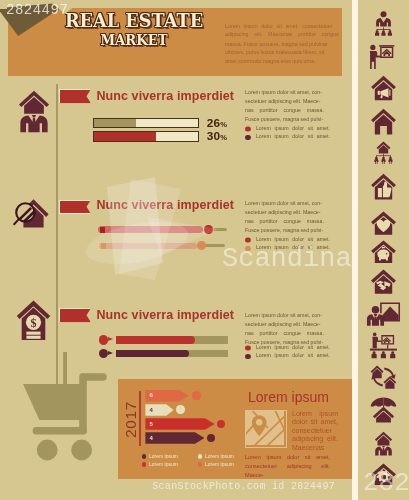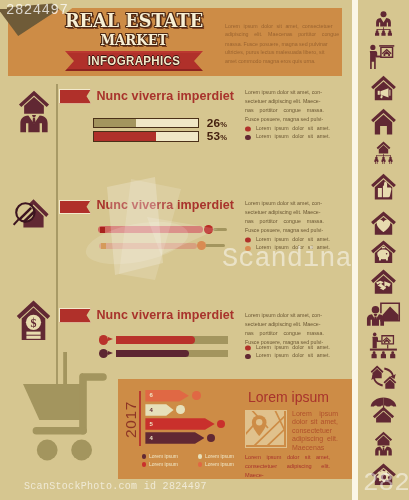--- a/index.html
+++ b/index.html
@@ -107,37 +107,33 @@
   
   .sicon{position:absolute;left:0;}
   .sicon.wide{left:-2.8px;}
 
   
   .wm{position:absolute;color:#fff;opacity:.45;font-family:Liberation Mono, monospace;
       pointer-events:none;}
   #wm-num{left:6px;top:2px;font-size:14px;letter-spacing:.5px;opacity:.75;}
   #wm-big1{left:222px;top:244px;font-size:27px;opacity:.5;}
   #wm-big2{left:190px;top:268px;font-size:27px;opacity:.5;}
-  #wm-bot{left:0;top:481px;width:335px;text-align:left;font-size:10px;opacity:.62;letter-spacing:.3px;padding-left:24px;}
+  #wm-bot{left:0;top:481px;width:335px;text-align:right;font-size:10px;opacity:.62;letter-spacing:.3px;}
   #wm-num2{left:363px;top:468px;font-size:26px;opacity:.5;}
   #wm-logo{position:absolute;left:85px;top:175px;width:155px;height:115px;pointer-events:none;}
 </style>
 </head>
 <body>
 
 <div id="root">
   <div id="main">
 
     <div id="header">
       <div id="title1" class="ttl">REAL ESTATE</div>
       <div id="title2" class="ttl">MARKET</div>
-      <div id="banner">
-        <div class="inner"></div>
-        <span>INFOGRAPHICS</span>
-      </div>
       <div id="hdrtext">
           <span>Lorem ipsum dolor sit amet, consectetuer</span>
           <span>adipiscing elit. Maecenas porttitor congue</span>
           <span>massa. Fusce posuere, magna sed pulvinar</span>
           <span>ultricies, purus lectus malesuada libero, sit</span>
           <span>amet commodo magna eros quis urna.</span>
         </div>
     </div>
     <div id="rib-dark"></div>
     <div id="rib-light"></div>
@@ -156,21 +152,21 @@
     </svg>
     <div class="flag" style="left:59px;top:89px;width:32px"></div>
     <div class="sect-head" style="left:96.4px;top:88.9px">Nunc viverra imperdiet</div>
     <div class="pbar" style="left:92.9px;top:117.5px;width:106.2px">
       <i style="width:40%;background:#a3955e"></i>
       </div>
     <div class="pct" style="left:206.7px;top:116.4px"><span>26</span><u>%</u></div>
     <div class="pbar" style="left:92.9px;top:131px;width:106.2px">
       <i style="width:60%;background:#b0302a"></i>
       </div>
-    <div class="pct" style="left:206.7px;top:129.1px"><span>53</span><u>%</u></div>
+    <div class="pct" style="left:206.7px;top:129.1px"><span>30</span><u>%</u></div>
     <div class="copy" style="left:245px;top:88px">
         <span>Lorem ipsum dolor sit amet, con-</span>
         <span>sectetuer adipiscing elit. Maece-</span>
         <span>nas porttitor congue massa.</span>
         <span>Fusce posuere, magna sed pulvi-</span>
       </div>
     <div class="blist" style="left:245px;top:124px">
       <div><b style="background:#b0302a"></b><span>Lorem ipsum dolor sit amet.</span></div>
       <div><b style="background:#612833"></b><span>Lorem ipsum dolor sit amet.</span></div>
     </div>

